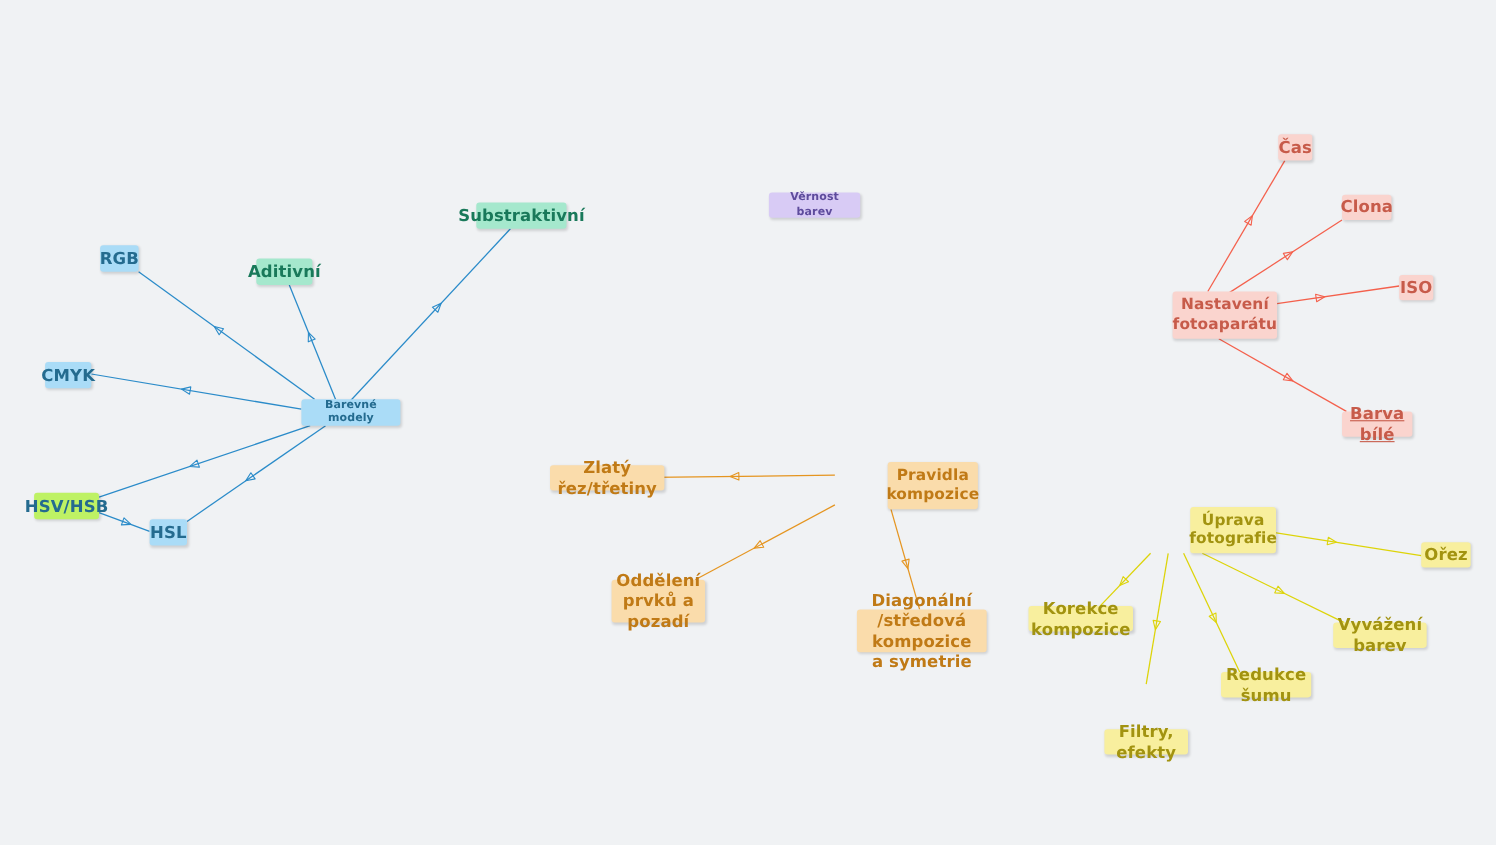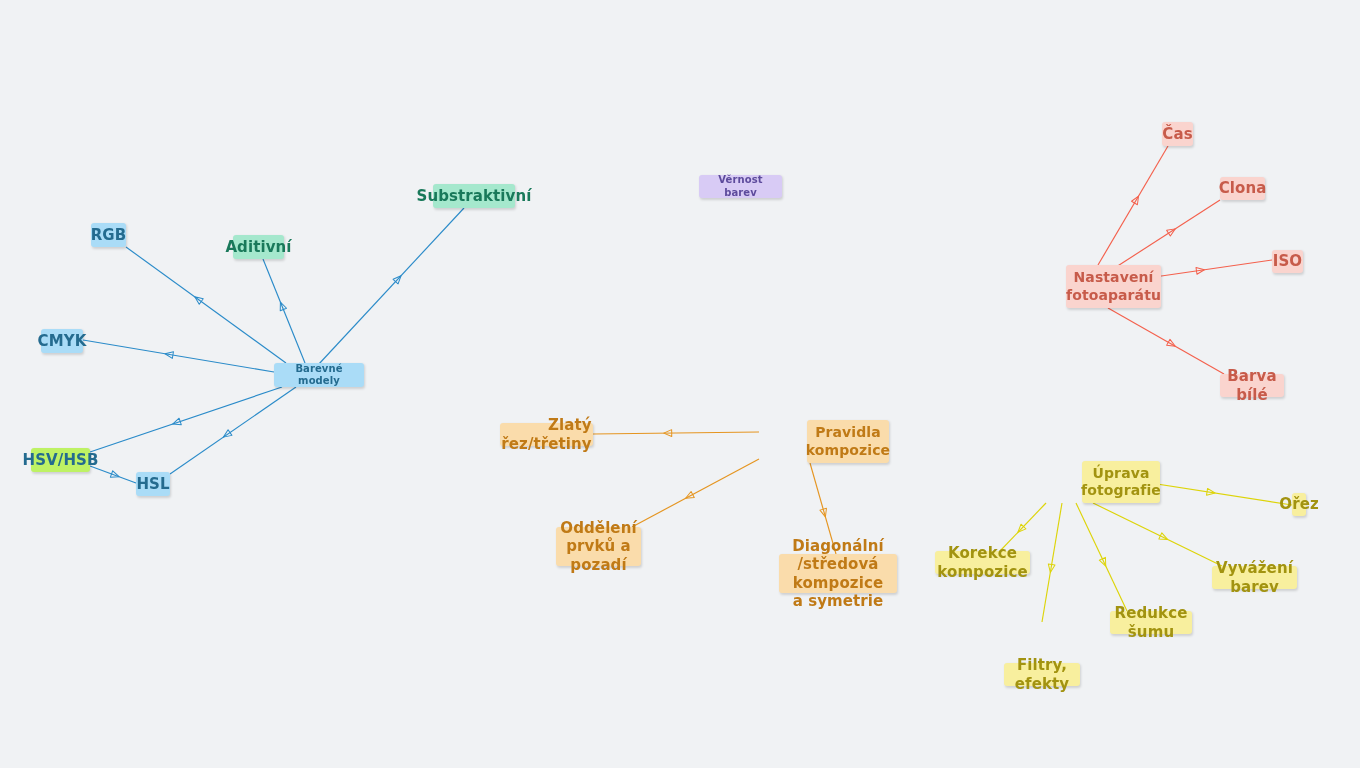--- a/index.html
+++ b/index.html
@@ -132,30 +132,30 @@
       <div class="node n-leaf" style="left: 41px; top: 329px; width: 42px; height: 24px; background: rgb(170, 220, 247); color: rgb(36, 107, 143);">CMYK</div>
       <div class="node n-leaf" style="left: 31px; top: 448px; width: 59px; height: 24px; background: #bef264; color: rgb(36, 107, 143);">HSV/HSB</div>
       <div class="node n-leaf" style="left: 136px; top: 472px; width: 34px; height: 24px; background: rgb(170, 220, 247); color: rgb(36, 107, 143);">HSL</div>
       <div class="node n-leaf" style="left: 233px; top: 235px; width: 51px; height: 24px; background: rgb(165, 232, 205); color: rgb(25, 121, 90);">Aditivní</div>
       <div class="node n-leaf" style="left: 433px; top: 184px; width: 82px; height: 24px; background: rgb(165, 232, 205); color: rgb(25, 121, 90);">Substraktivní</div>
       <div class="node n-root" style="left: 1018px; top: 265px; width: 95px; height: 43px; background: rgb(250, 212, 206); color: rgb(199, 91, 74);">Nastavení
 fotoaparátu</div>
       <div class="node n-leaf" style="left: 1162px; top: 122px; width: 31px; height: 24px; background: rgb(250, 212, 206); color: rgb(199, 91, 74);">Čas</div>
       <div class="node n-leaf" style="left: 1220px; top: 177px; width: 45px; height: 23px; background: rgb(250, 212, 206); color: rgb(199, 91, 74);">Clona</div>
       <div class="node n-leaf" style="left: 1272px; top: 250px; width: 31px; height: 23px; background: rgb(250, 212, 206); color: rgb(199, 91, 74);">ISO</div>
-      <div class="node n-leaf" style="left: 1220px; top: 374px; width: 64px; height: 23px; background: rgb(250, 212, 206); color: rgb(199, 91, 74);">Barva bílé</div>
+      <div class="node n-leaf" style="left: 1220px; top: 374px; width: 64px; height: 23px; background: rgb(250, 212, 206); color: rgb(199, 91, 74); text-decoration: underline;">Barva bílé</div>
       <div class="node n-root" style="left: 759px; top: 420px; width: 82px; height: 43px; background: rgb(250, 220, 171); color: rgb(192, 122, 22);">Pravidla
 kompozice</div>
-      <div class="node n-leaf" style="left: 500px; top: 423px; width: 93px; height: 23px; background: rgb(250, 220, 171); color: rgb(192, 122, 22); text-align: right;">Zlatý řez/třetiny</div>
+      <div class="node n-leaf" style="left: 500px; top: 423px; width: 104px; height: 23px; background: rgb(250, 220, 171); color: rgb(192, 122, 22);">Zlatý řez/třetiny</div>
       <div class="node n-leaf" style="left: 556px; top: 527px; width: 85px; height: 39px; background: rgb(250, 220, 171); color: rgb(192, 122, 22);">Oddělení
 prvků a pozadí</div>
       <div class="node n-leaf" style="left: 779px; top: 554px; width: 118px; height: 39px; background: rgb(250, 220, 171); color: rgb(192, 122, 22);">Diagonální /středová
 kompozice a symetrie</div>
       <div class="node n-root" style="left: 1034px; top: 461px; width: 78px; height: 42px; background: rgb(248, 239, 158); color: rgb(162, 147, 16);">Úprava
 fotografie</div>
       <div class="node n-leaf" style="left: 935px; top: 551px; width: 95px; height: 23px; background: rgb(248, 239, 158); color: rgb(162, 147, 16);">Korekce kompozice</div>
       <div class="node n-leaf" style="left: 1004px; top: 622px; width: 76px; height: 23px; background: rgb(248, 239, 158); color: rgb(162, 147, 16); margin-top: 41px;">Filtry, efekty</div>
       <div class="node n-leaf" style="left: 1110px; top: 611px; width: 82px; height: 23px; background: rgb(248, 239, 158); color: rgb(162, 147, 16);">Redukce šumu</div>
       <div class="node n-leaf" style="left: 1212px; top: 566px; width: 85px; height: 23px; background: rgb(248, 239, 158); color: rgb(162, 147, 16);">Vyvážení barev</div>
-      <div class="node n-leaf" style="left: 1292px; top: 493px; width: 14px; height: 23px; background: rgb(248, 239, 158); color: rgb(162, 147, 16);">Ořez</div>
+      <div class="node n-leaf" style="left: 1292px; top: 493px; width: 45px; height: 23px; background: rgb(248, 239, 158); color: rgb(162, 147, 16);">Ořez</div>
       <div class="node n-mid" style="left: 699px; top: 175px; width: 83px; height: 23px; background: rgb(216, 203, 245); color: rgb(93, 75, 156);">Věrnost barev</div>
     </div>
 </div>
 
 </body></html>

